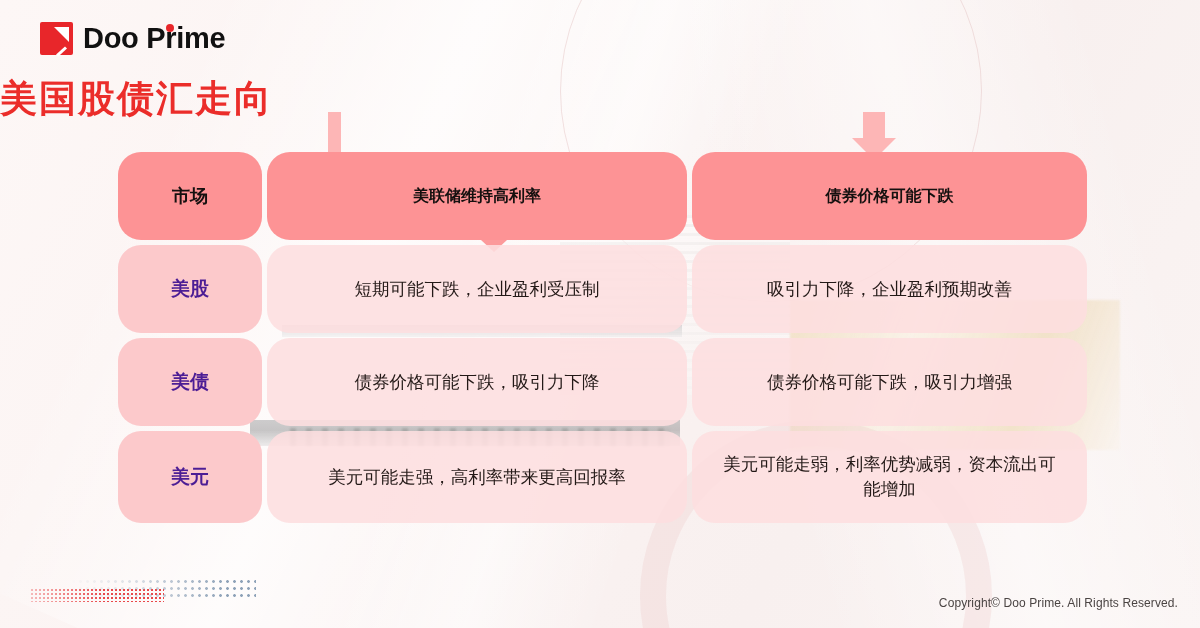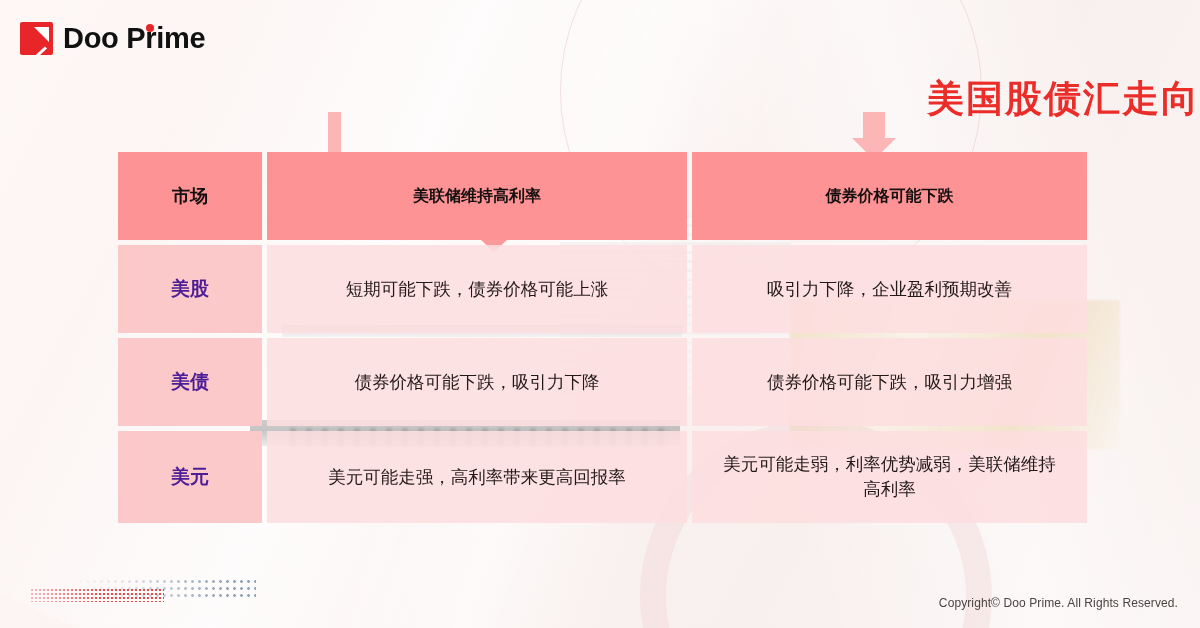--- a/index.html
+++ b/index.html
@@ -90,21 +90,21 @@
     top: 428px; left: 290px;
     width: 380px; height: 18px;
     background: repeating-linear-gradient(90deg, rgba(90,95,90,.45) 0 6px, rgba(140,145,140,.15) 6px 16px);
     filter: blur(1.2px);
     opacity: .6;
   }
 
   
   .logo-wrap {
     position: absolute;
-    top: 22px; left: 20px;
+    top: 22px; left: 40px;
     display: flex;
     align-items: center;
     gap: 10px;
   }
   .logo-mark {
     width: 33px; height: 33px;
     background: #e8262a;
     border-radius: 2px;
     position: relative;
     flex: 0 0 auto;
@@ -140,21 +140,21 @@
     width: 8px; height: 8px;
     border-radius: 50%;
     background: #e8262a;
   }
 
   
   .slide-title {
     position: absolute;
     top: 74px; left: 0;
     width: 1200px;
-    text-align: right;
+    text-align: left;
     font-size: 37px;
     font-weight: bold;
     color: #eb2d2a;
     letter-spacing: 2px;
     font-family: "DejaVu Sans", "Liberation Sans", sans-serif;
   }
 
   
   .arrow {
     position: absolute;
@@ -200,20 +200,21 @@
     column-gap: 5px;
   }
   .cell {
     display: flex;
     align-items: center;
     justify-content: center;
     text-align: center;
     box-sizing: border-box;
     padding: 6px 29px;
     font-family: "DejaVu Sans", "Liberation Sans", sans-serif;
+    border-radius: 23px;
   }
   .col-label   { width: 144px; flex: 0 0 144px; }
   .col-hold    { width: 420px; flex: 0 0 420px; }
   .col-cut     { width: 395px; flex: 0 0 395px; }
 
   .row-header .cell {
     height: 88px;
     background: #fd9395;
     color: #15100f;
     font-size: 16px;
@@ -310,34 +311,34 @@
   <div class="table">
 
     <div class="row row-header">
       <div class="cell col-label">市场</div>
       <div class="cell col-hold">美联储维持高利率</div>
       <div class="cell col-cut">债券价格可能下跌</div>
     </div>
 
     <div class="row row-body row-stocks">
       <div class="cell col-label">美股</div>
-      <div class="cell col-hold">短期可能下跌，债券价格可能上涨</div>
+      <div class="cell col-hold">短期可能下跌，企业盈利受压制</div>
       <div class="cell col-cut">吸引力下降，企业盈利预期改善</div>
     </div>
 
     <div class="row row-body row-bonds">
       <div class="cell col-label">美债</div>
       <div class="cell col-hold">债券价格可能下跌，吸引力下降</div>
       <div class="cell col-cut">债券价格可能下跌，吸引力增强</div>
     </div>
 
     <div class="row row-body row-usd">
       <div class="cell col-label">美元</div>
       <div class="cell col-hold">美元可能走强，高利率带来更高回报率</div>
-      <div class="cell col-cut">美元可能走弱，利率优势减弱，美联储维持高利率</div>
+      <div class="cell col-cut">美元可能走弱，利率优势减弱，资本流出可能增加</div>
     </div>
 
   </div>
 
   <div class="deco-halftone">
     <div class="deco-red"></div>
     <div class="deco-blue"></div>
   </div>
 
   <div class="footer-copy">Copyright© Doo Prime. All Rights Reserved.</div>

